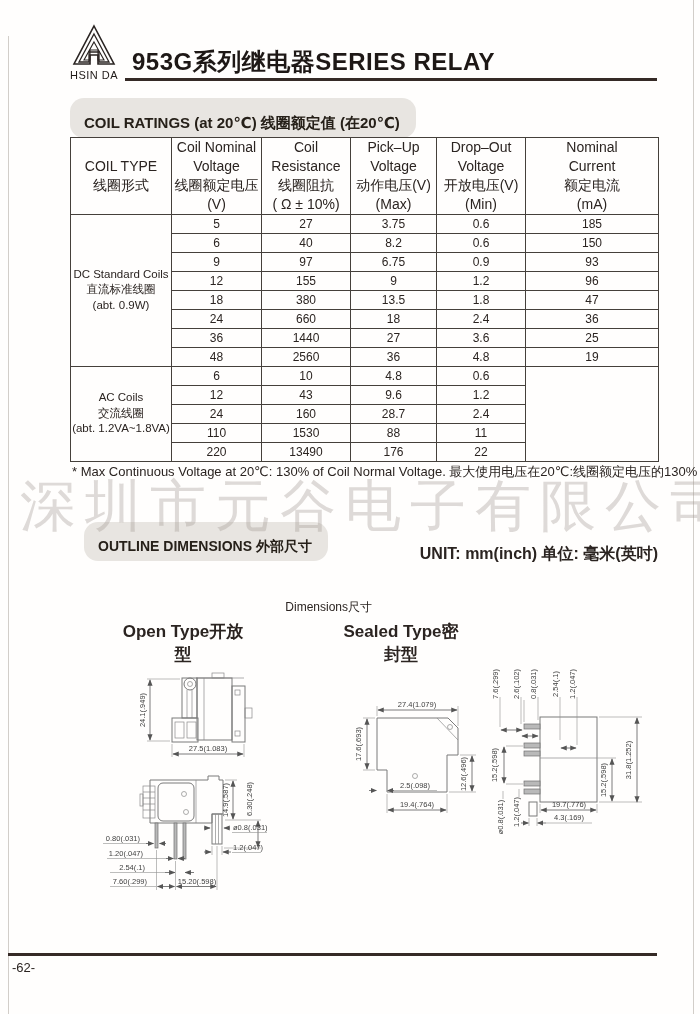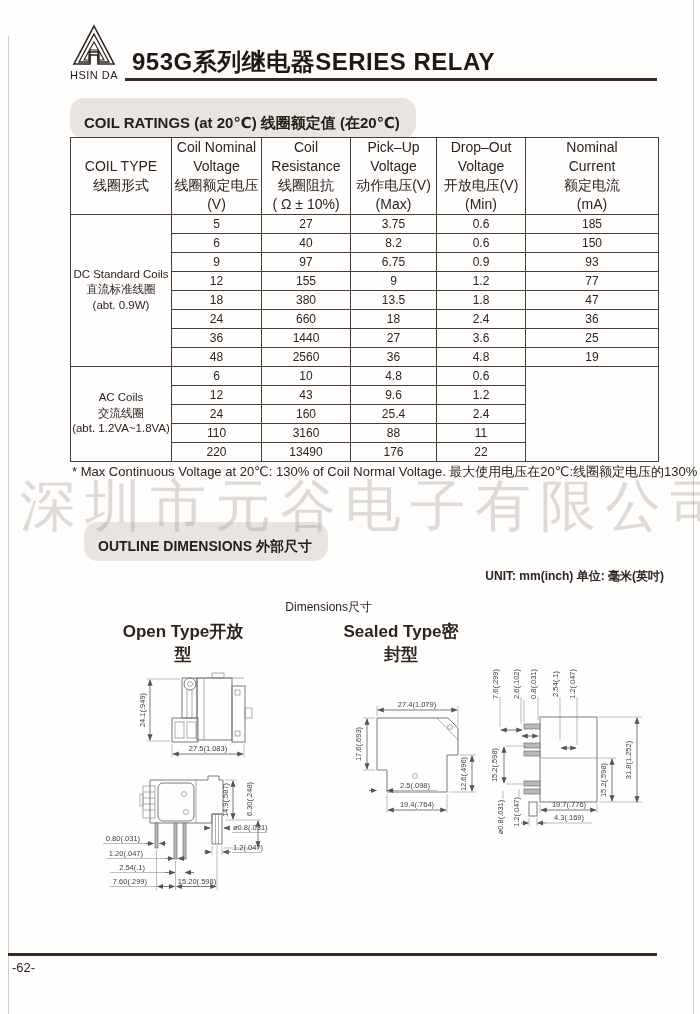--- a/index.html
+++ b/index.html
@@ -33,21 +33,21 @@
   .coil-table td.group-label{font-size:11.5px;line-height:1.35;white-space:pre-line;}
 
   .footnotes{position:absolute;left:72px;top:462px;font-size:13px;line-height:20px;color:#2b2421;white-space:nowrap;}
 
   .watermark{
     position:absolute;left:20px;top:478px;width:664px;z-index:3;
     font-size:56px;line-height:1;letter-spacing:9px;white-space:nowrap;
     color:rgba(158,150,143,0.34);pointer-events:none;
   }
 
-  .unit-note{position:absolute;right:36px;top:544px;font-size:12px;font-weight:bold;white-space:nowrap;margin-top:24px;}
+  .unit-note{position:absolute;right:42px;top:544px;font-size:16px;font-weight:bold;white-space:nowrap;}
   .terminals-note{position:absolute;left:72px;top:565px;font-size:13px;font-weight:bold;white-space:nowrap;}
   .dims-label{position:absolute;left:252px;top:599px;width:120px;text-align:right;font-size:12px;}
   .type-label{position:absolute;top:620px;font-size:17px;font-weight:bold;text-align:center;width:130px;}
   .type-label.open{left:118px;}
   .type-label.sealed{left:336px;}
 
   svg.drawings{position:absolute;left:0;top:640px;width:700px;height:310px;}
   .ol{fill:none;stroke:#7a7a7a;stroke-width:1;}
   .ol2{fill:none;stroke:#8a8a8a;stroke-width:0.7;}
   .pin{fill:#b9b9b9;stroke:#6f6f6f;stroke-width:0.7;}
@@ -138,21 +138,21 @@
           <td>97</td>
           <td>6.75</td>
           <td>0.9</td>
           <td>93</td>
         </tr>
         <tr>
           <td>12</td>
           <td>155</td>
           <td>9</td>
           <td>1.2</td>
-          <td>77</td>
+          <td>96</td>
         </tr>
         <tr>
           <td>18</td>
           <td>380</td>
           <td>13.5</td>
           <td>1.8</td>
           <td>47</td>
         </tr>
         <tr>
           <td>24</td>
@@ -187,26 +187,26 @@
         </tr>
         <tr>
           <td>12</td>
           <td>43</td>
           <td>9.6</td>
           <td>1.2</td>
         </tr>
         <tr>
           <td>24</td>
           <td>160</td>
-          <td>25.4</td>
+          <td>28.7</td>
           <td>2.4</td>
         </tr>
         <tr>
           <td>110</td>
-          <td>3160</td>
+          <td>1530</td>
           <td>88</td>
           <td>11</td>
         </tr>
         <tr>
           <td>220</td>
           <td>13490</td>
           <td>176</td>
           <td>22</td>
         </tr>
       </tbody>

